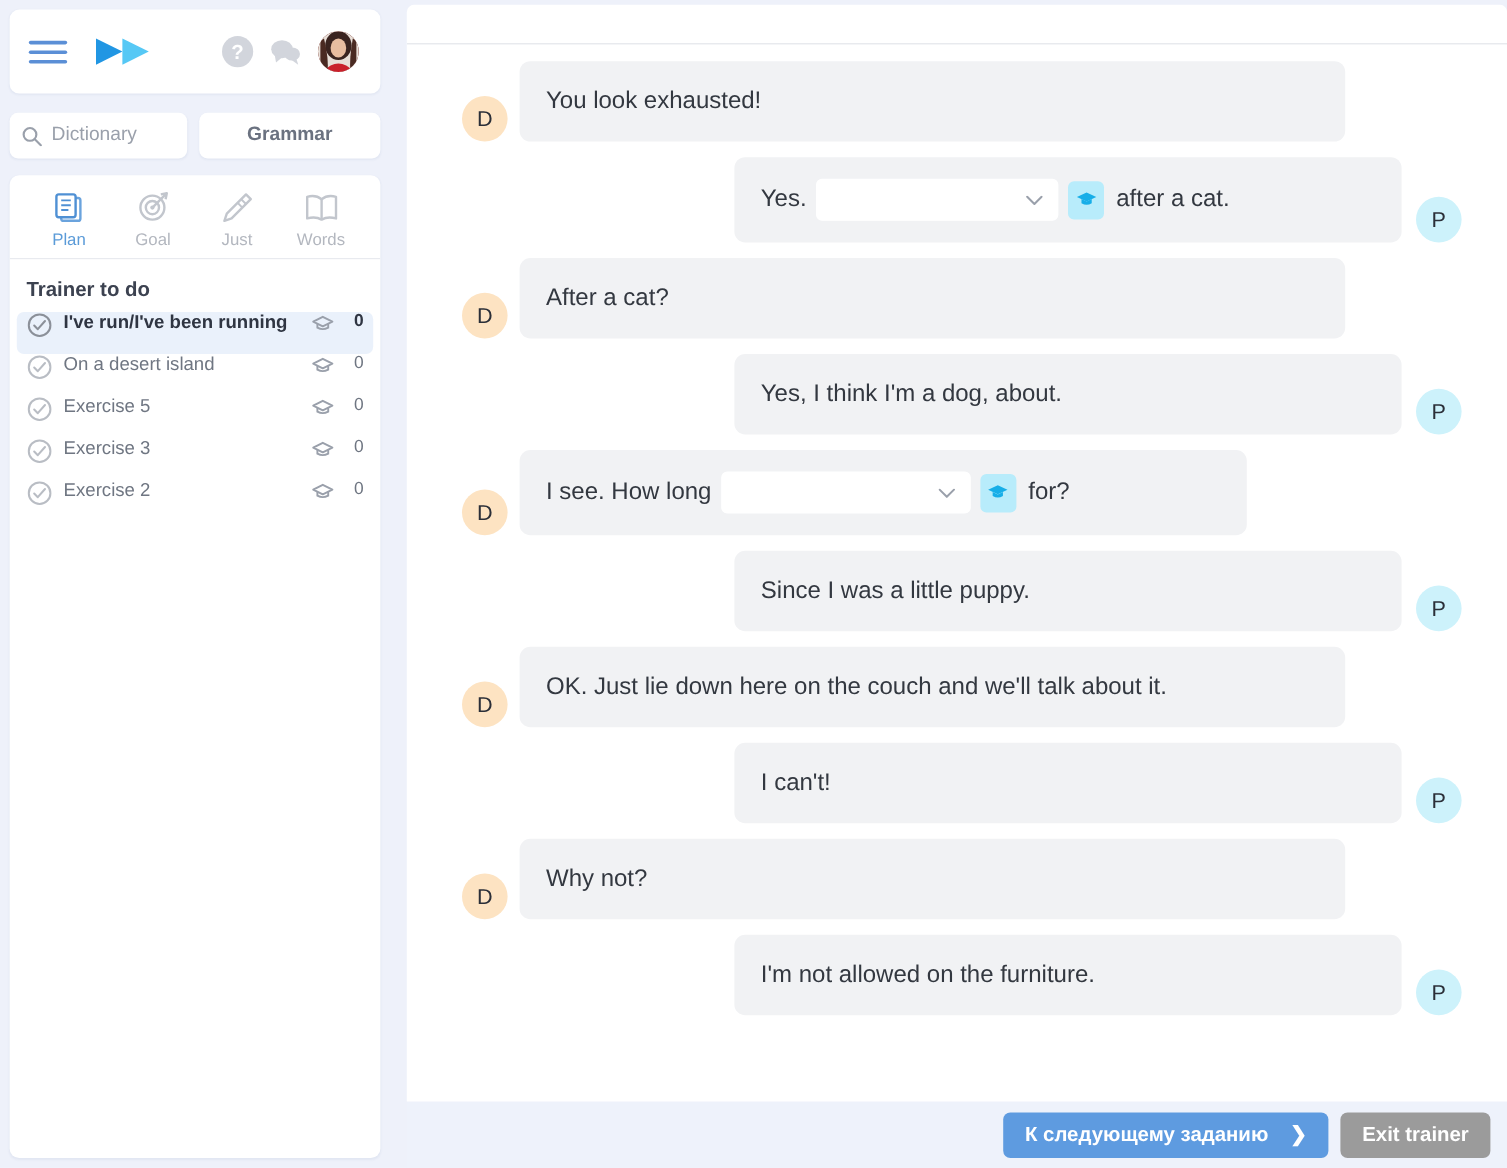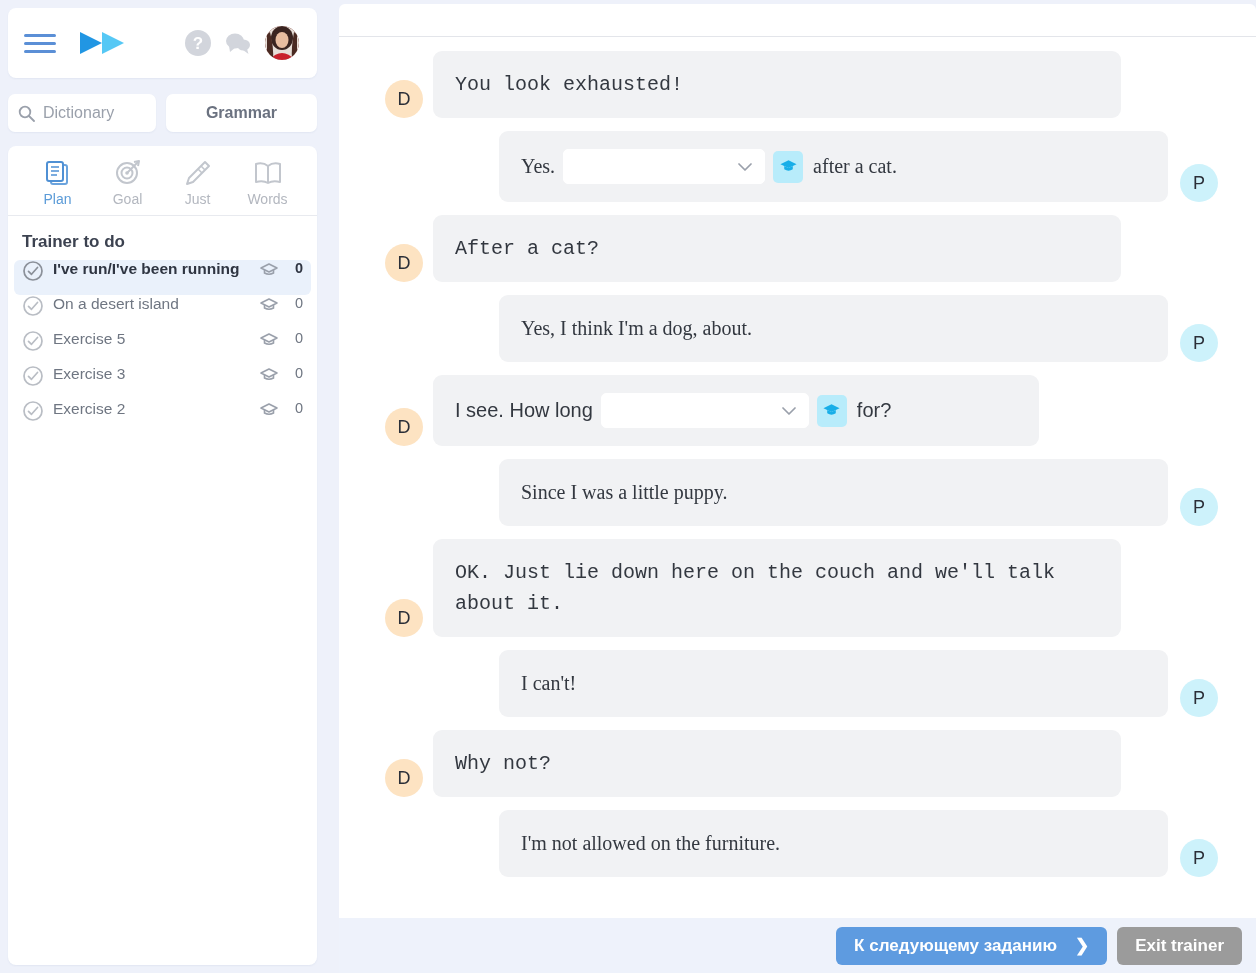--- a/index.html
+++ b/index.html
@@ -140,23 +140,23 @@
   .avatar-sm.pat { background:#cdf2fb; }
   .bubble {
     background:#f1f2f4;
     border-radius: 9px;
     padding: 18px 22px;
     font-size: 20px; color:#333840;
     line-height: 1.55;
   }
   .msg-row.left .bubble { margin-left: 10px; }
   .msg-row.right .bubble { margin-right: 12px; }
-  .bubble.wide { width: 688px; font-family: Liberation Mono, monospace; }
+  .bubble.wide { width: 688px; }
   .bubble.wide2 { width: 606px; }
-  .bubble.fill { width: 669px; font-family: Liberation Serif, serif; }
+  .bubble.fill { width: 556px; }
 
   .inline-wrap { display:flex; align-items:center; gap: 0; flex-wrap: nowrap; }
   .inline-text { white-space: nowrap; }
   .gap-select {
     width: 202px; height: 35px;
     background:#fff; border-radius: 5px;
     margin: 0 8px;
     display:flex; align-items:center; justify-content:flex-end;
     padding-right: 12px;
     cursor:pointer;

